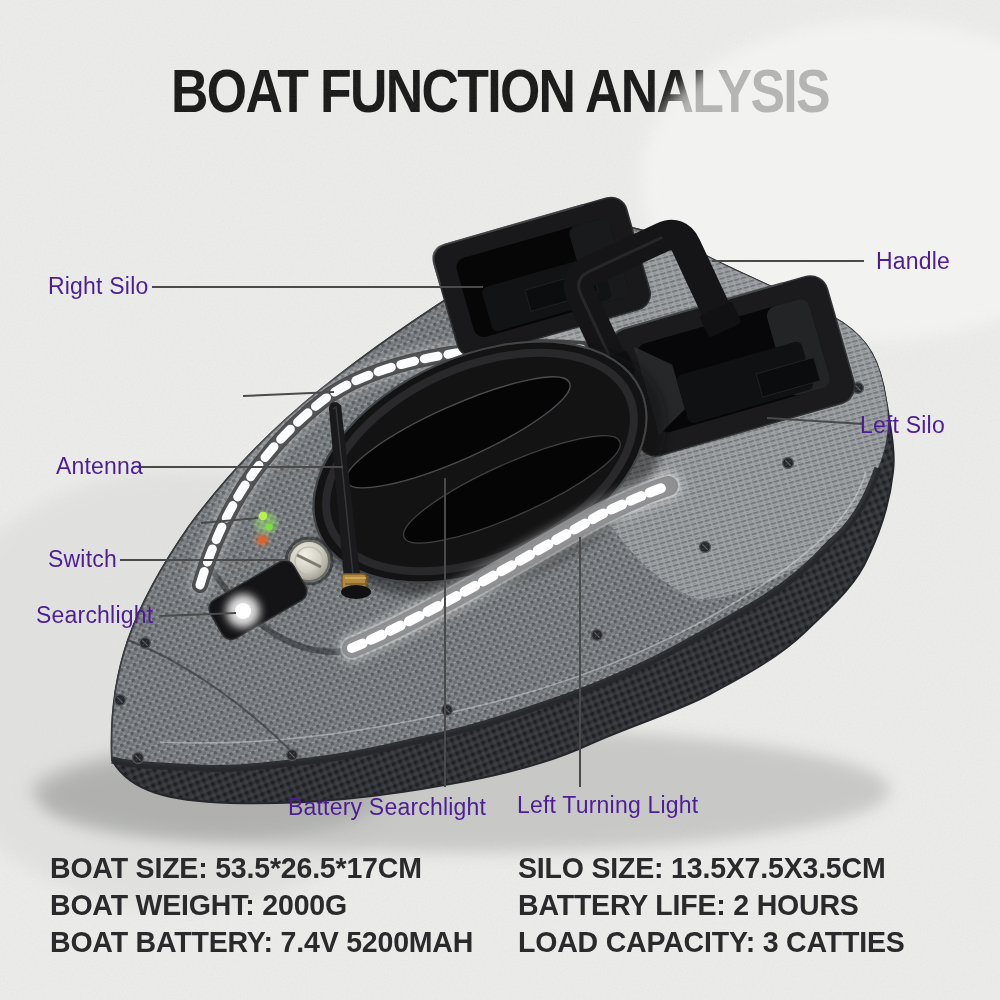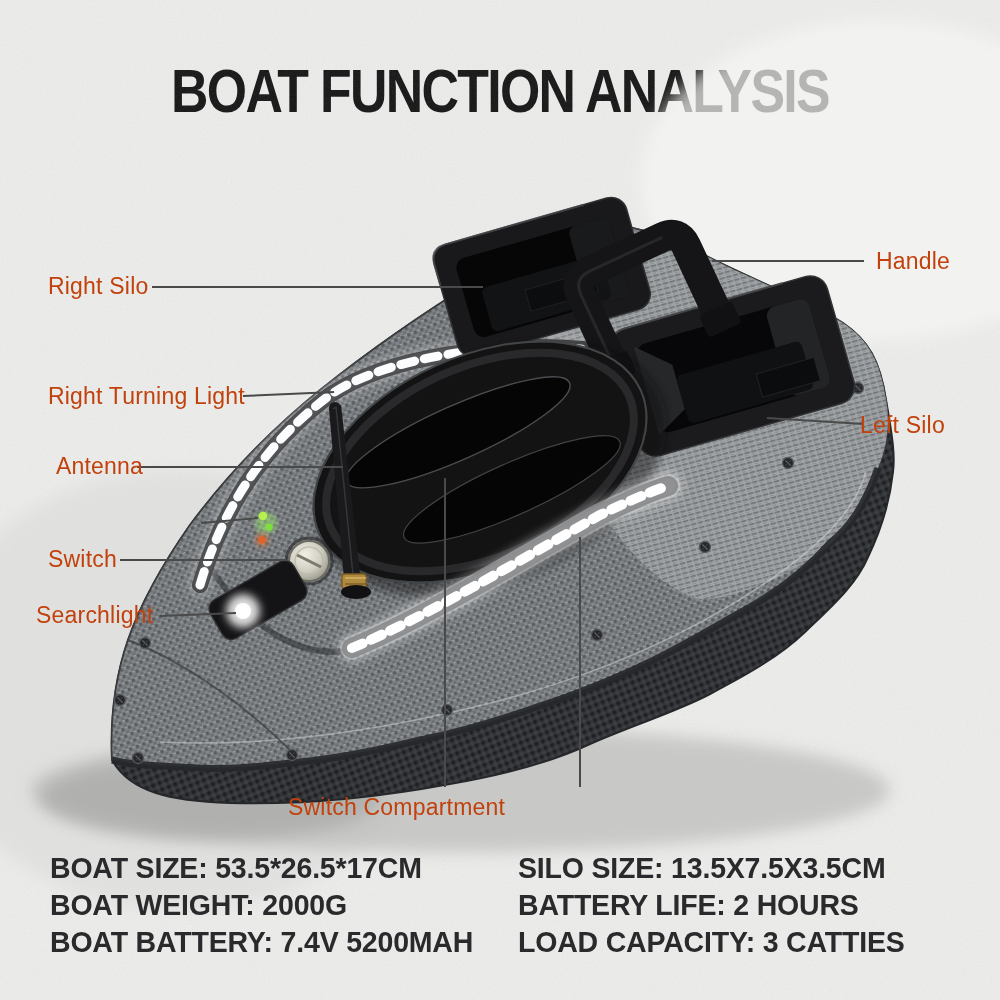--- a/index.html
+++ b/index.html
@@ -13,21 +13,21 @@
     position:absolute;left:0;right:0;top:56px;margin:0;
     text-align:center;
     font-family:"Liberation Sans",sans-serif;
     font-weight:700;font-size:61px;letter-spacing:-2px;
     transform:scaleX(.85);transform-origin:center top;
     color:#151515;white-space:nowrap;
   }
   .diagram-svg{position:absolute;left:0;top:0;}
   .lbl{
     position:absolute;
-    font-size:23px;line-height:1.15;color:#c2410c;
+    font-size:23px;line-height:1.15;color:#4c1d95;
     letter-spacing:.2px;white-space:nowrap;
   }
   .spec-col{
     position:absolute;
     font-weight:700;font-size:30px;line-height:37px;
     color:#2a2a2c;letter-spacing:-.2px;white-space:nowrap;
     transform:scaleX(.95);transform-origin:left top;
   }
   .spec-col div{margin:0;}
 </style>
@@ -254,27 +254,27 @@
       <line x1="120" y1="560" x2="288" y2="560"></line>
       <line x1="160" y1="616" x2="236" y2="613"></line>
       <line x1="712" y1="261" x2="864" y2="261"></line>
       <line x1="767" y1="418" x2="864" y2="424"></line>
       <line x1="445" y1="478" x2="445" y2="787"></line>
       <line x1="580" y1="537" x2="580" y2="787"></line>
     </g>
   </svg>
 
   <div class="lbl" style="left:48px;top:273px">Right Silo</div>
-  <div class="lbl" style="left:48px;top:383px">Right Turning Light</div>
   <div class="lbl" style="left:56px;top:453px">Antenna</div>
   <div class="lbl" style="left:48px;top:546px">Switch</div>
   <div class="lbl" style="left:36px;top:602px">Searchlight</div>
   <div class="lbl" style="left:876px;top:248px">Handle</div>
   <div class="lbl" style="left:860px;top:412px">Left Silo</div>
-  <div class="lbl" style="left:288px;top:794px">Switch Compartment</div>
+  <div class="lbl" style="left:288px;top:794px">Battery Searchlight</div>
+  <div class="lbl" style="left:517px;top:792px">Left Turning Light</div>
 
   <div class="spec-col" style="left:50px;top:849px">
     <div>BOAT SIZE: 53.5*26.5*17CM</div>
     <div>BOAT WEIGHT: 2000G</div>
     <div>BOAT BATTERY: 7.4V 5200MAH</div>
   </div>
   <div class="spec-col" style="left:518px;top:849px">
     <div>SILO SIZE: 13.5X7.5X3.5CM</div>
     <div>BATTERY LIFE: 2 HOURS</div>
     <div>LOAD CAPACITY: 3 CATTIES</div>

